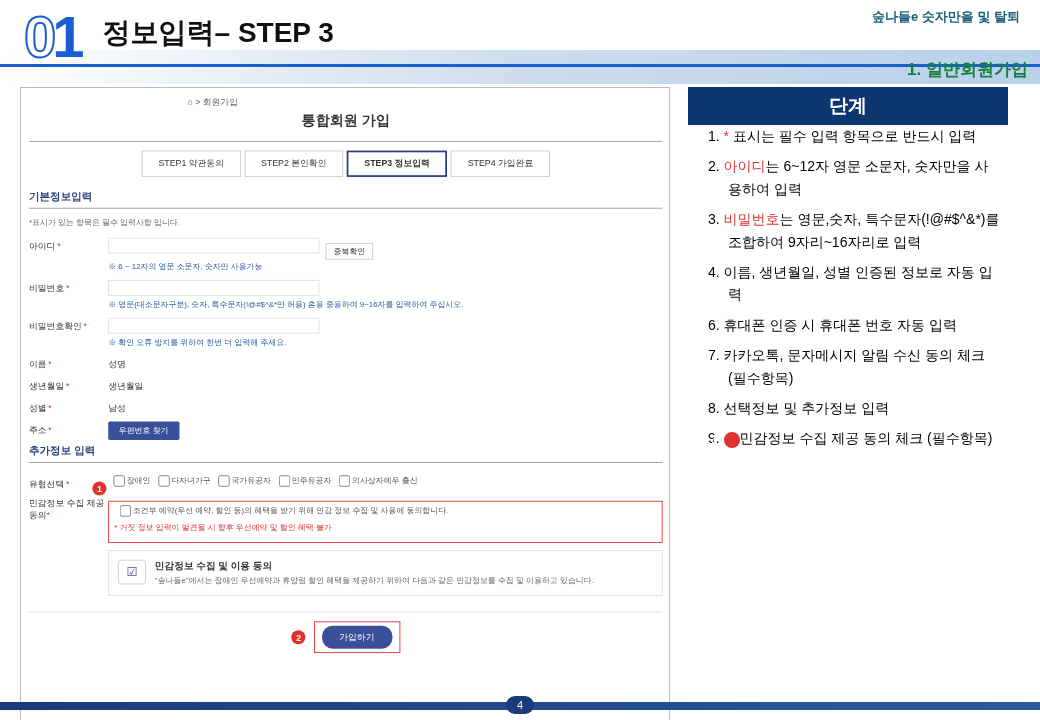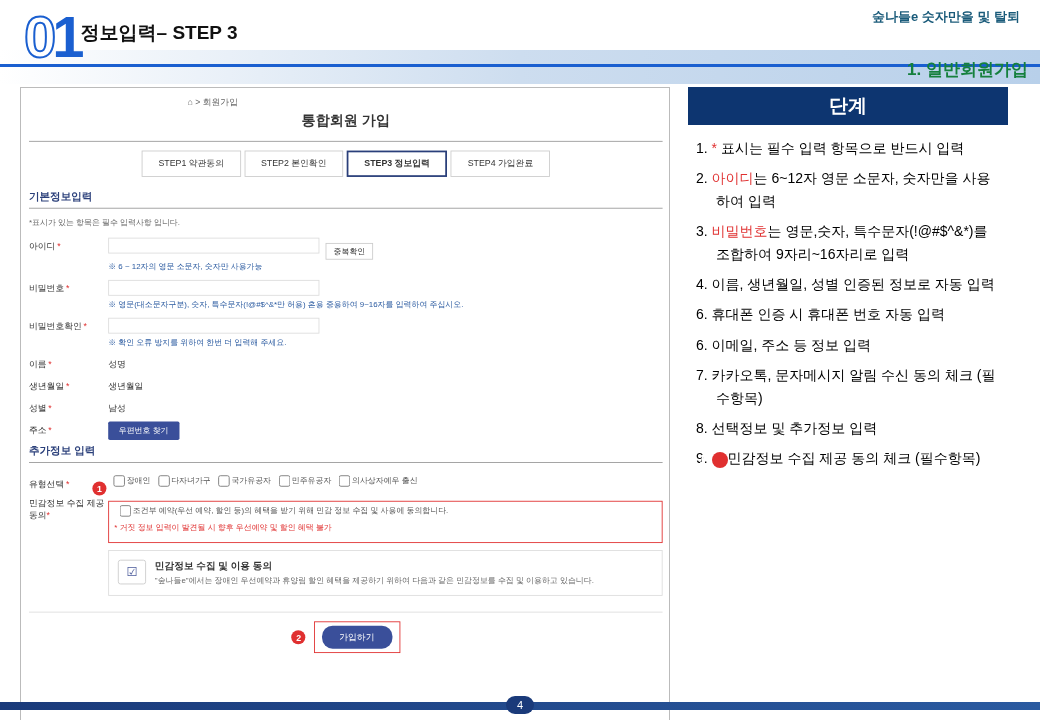--- a/index.html
+++ b/index.html
@@ -4,21 +4,21 @@
 <style>
 * { margin: 0; padding: 0; box-sizing: border-box; }
 body { font-family: "Malgun Gothic", Arial, sans-serif; width: 1040px; height: 720px; background: #fff; position: relative; overflow: hidden; }
 .header { position: relative; padding-top: 8px; }
 .header-top-right { position: absolute; top: 8px; right: 20px; color: #1a5b7a; font-size: 13px; font-weight: bold; }
 .header-sub-right { position: absolute; top: 58px; right: 12px; color: #15803d; font-size: 17px; font-weight: bold; }
 .gradient-band { position: absolute; top: 50px; left: 0; right: 0; height: 34px; background: linear-gradient(to right, #fff 0%, #cdddef 50%, #b8d0ea 100%); z-index: -1; }
 .title-row { display: flex; align-items: center; padding-left: 24px; }
 .big-num { font-size: 58px; font-weight: 900; color: #1a5fd0; line-height: 1; letter-spacing: -4px; }
 .big-num .outline { -webkit-text-stroke: 2px #1a5fd0; color: #fff; }
-.page-title { font-size: 19px; font-weight: 900; color: #111; margin-bottom: 8px; }
+.page-title { font-size: 28px; font-weight: 900; color: #111; margin-left: 22px; margin-bottom: 8px; }
 .blue-line { height: 3px; background: #1a5fd0; margin-top: -2px; }
 .content { display: flex; padding: 20px 20px 0 20px; gap: 18px; }
 .left { width: 650px; border: 1px solid #bbb; background: #fff; padding: 8px; position: relative; }
 .form-screenshot { transform: scale(0.88); transform-origin: top left; width: 720px; font-size: 11px; color: #333; }
 .breadcrumb { font-size: 10px; color: #666; margin-bottom: 4px; padding-left: 180px; }
 .form-title { text-align: center; font-size: 16px; font-weight: bold; margin-bottom: 12px; }
 .divider { height: 1px; background: #999; margin: 4px 0 10px; }
 .steps { display: flex; gap: 4px; justify-content: center; margin-bottom: 14px; }
 .step { border: 1px solid #ccc; padding: 6px 18px; font-size: 10px; }
 .step.active { border: 2px solid #2a3f7a; font-weight: bold; }
@@ -40,21 +40,21 @@
 .consent-box { border: 1px solid #ddd; padding: 10px; margin-top: 8px; display: flex; gap: 10px; }
 .consent-icon { width: 32px; height: 28px; border: 1px solid #ccc; border-radius: 3px; display: flex; align-items: center; justify-content: center; color: #4a5a9a; font-size: 14px; }
 .consent-title { font-weight: bold; font-size: 11px; margin-bottom: 2px; }
 .consent-text { font-size: 9px; color: #666; }
 .submit-row { text-align: center; margin-top: 14px; padding-top: 10px; border-top: 1px solid #ddd; }
 .submit-btn { background: #3a4f9a; color: #fff; border: none; padding: 6px 20px; font-size: 10px; border-radius: 12px; }
 .red-box-submit { border: 1.5px solid #e03030; display: inline-block; padding: 4px 8px; }
 .marker { display: inline-flex; width: 16px; height: 16px; background: #e03030; color: #fff; border-radius: 50%; font-size: 10px; align-items: center; justify-content: center; font-weight: bold; }
 .right { width: 320px; }
 .stage-header { background: #0d3570; color: #fff; text-align: center; padding: 6px; font-size: 19px; font-weight: bold; }
-.steps-list { padding: 12px 8px; font-size: 14px; line-height: 1.6; }
+.steps-list { padding: 0 8px; font-size: 14px; line-height: 1.6; margin-left: 12px; }
 .steps-list li { list-style: none; margin-bottom: 8px; padding-left: 20px; text-indent: -20px; }
 .red-text { color: #e03030; }
 .bracket-red { color: #e03030; }
 .footer { position: absolute; bottom: 10px; left: 0; right: 0; height: 8px; background: linear-gradient(to right, #1a3a7a, #2a5aa0); }
 .page-num-badge { position: absolute; bottom: 6px; left: 50%; transform: translateX(-50%); background: #1a3a7a; color: #fff; width: 28px; height: 18px; border-radius: 9px; font-size: 11px; display: flex; align-items: center; justify-content: center; }
 </style>
 </head>
 <body>
 
 <div class="header">
@@ -169,21 +169,20 @@
   </div>
 
   <div class="right">
     <div class="stage-header">단계</div>
     <ol class="steps-list" id="steps-list">
         <li>1. <span class="red-text">  * </span>표시는 필수 입력 항목으로 반드시 입력</li>
         <li>2. <span class="red-text">  아이디</span>는 6~12자 영문 소문자, 숫자만을 사용하여 입력</li>
         <li>3. <span class="red-text">  비밀번호</span>는 영문,숫자, 특수문자(!@#$^&amp;*)를 조합하여 9자리~16자리로 입력</li>
         <li>4.  이름, 생년월일, 성별 인증된 정보로 자동 입력</li>
         <li>6.  휴대폰 인증 시 휴대폰 번호 자동 입력</li>
-        <li>6.  이메일, 주소 등 정보 입력</li>
         <li>7.  카카오톡, 문자메시지 알림 수신 동의 체크 (필수항목)</li>
         <li>8.   선택정보 및 추가정보 입력</li>
         <li>9. <span class="marker">1</span>민감정보 수집 제공 동의 체크 (필수항목)</li>
       </ol>
   </div>
 </div>
 
 <div class="footer"></div>
 <div class="page-num-badge">4</div>
 

